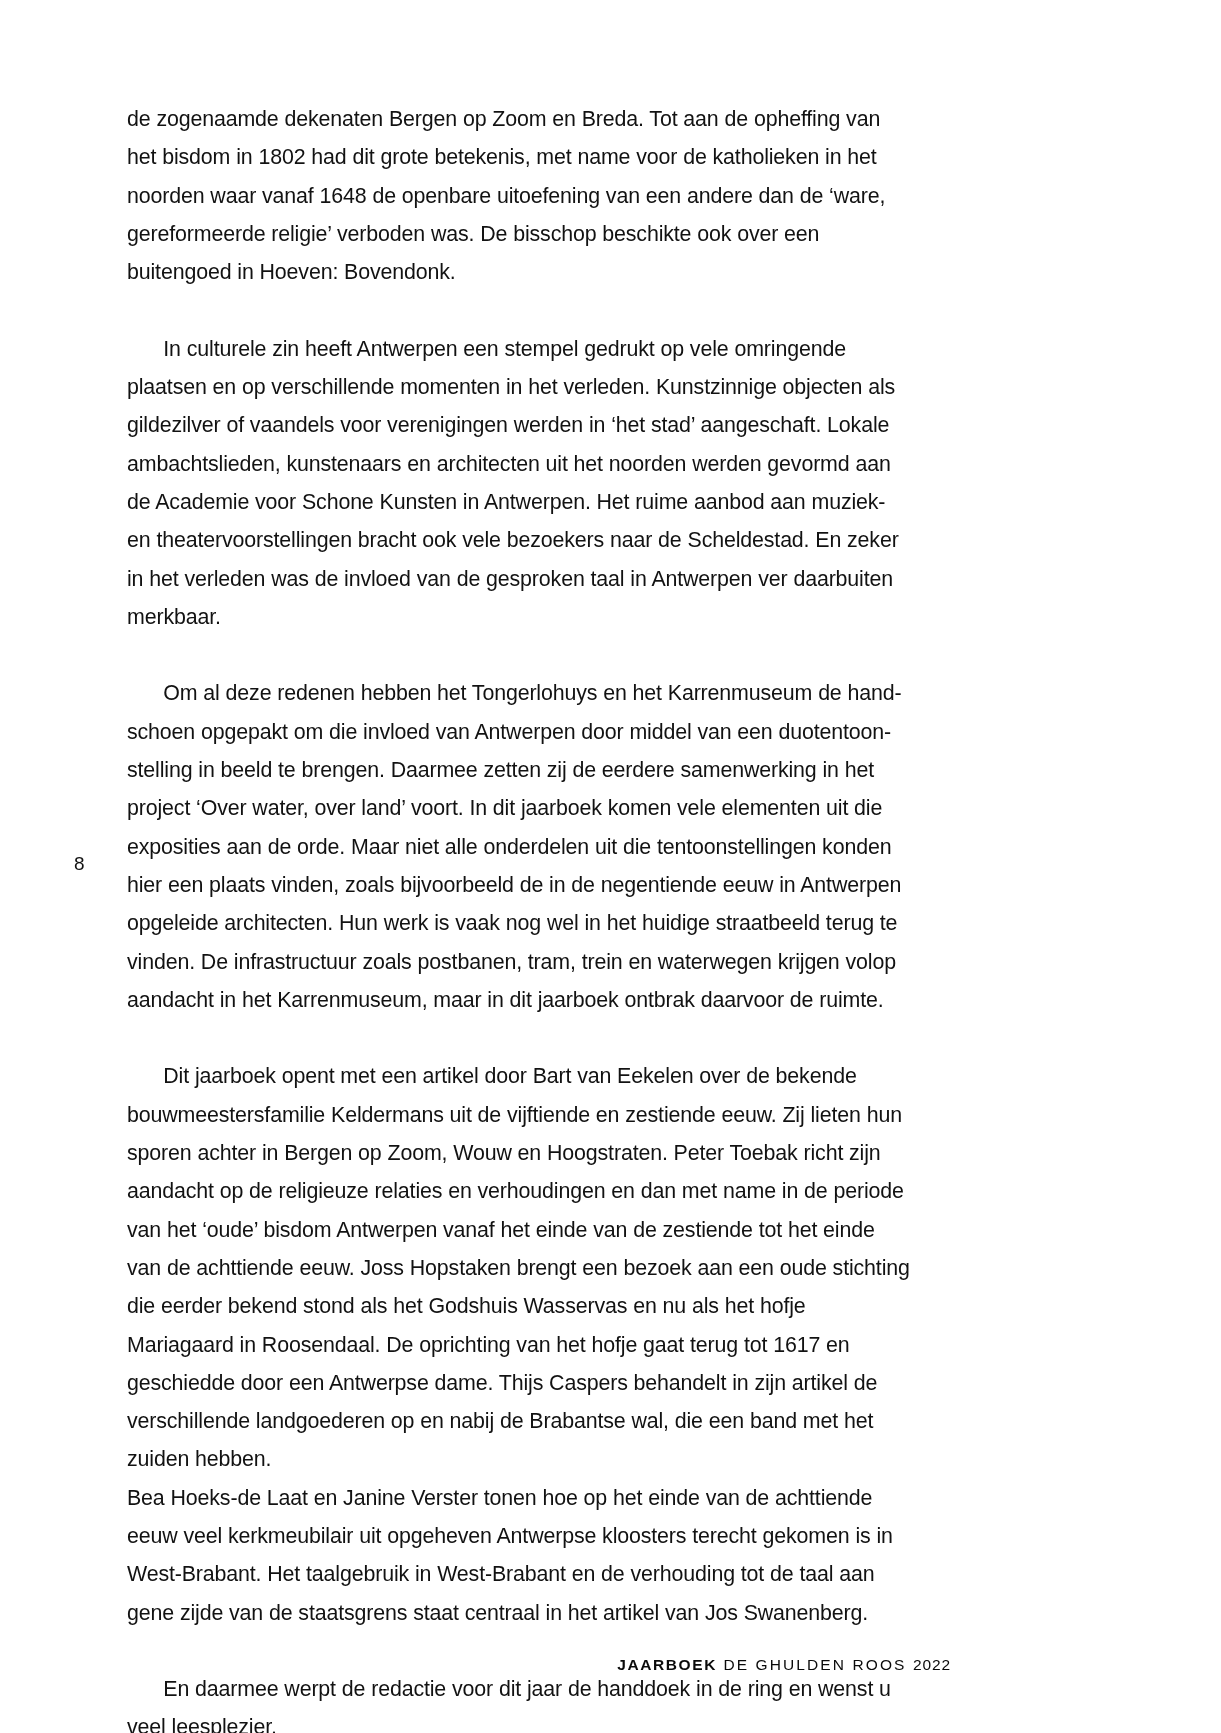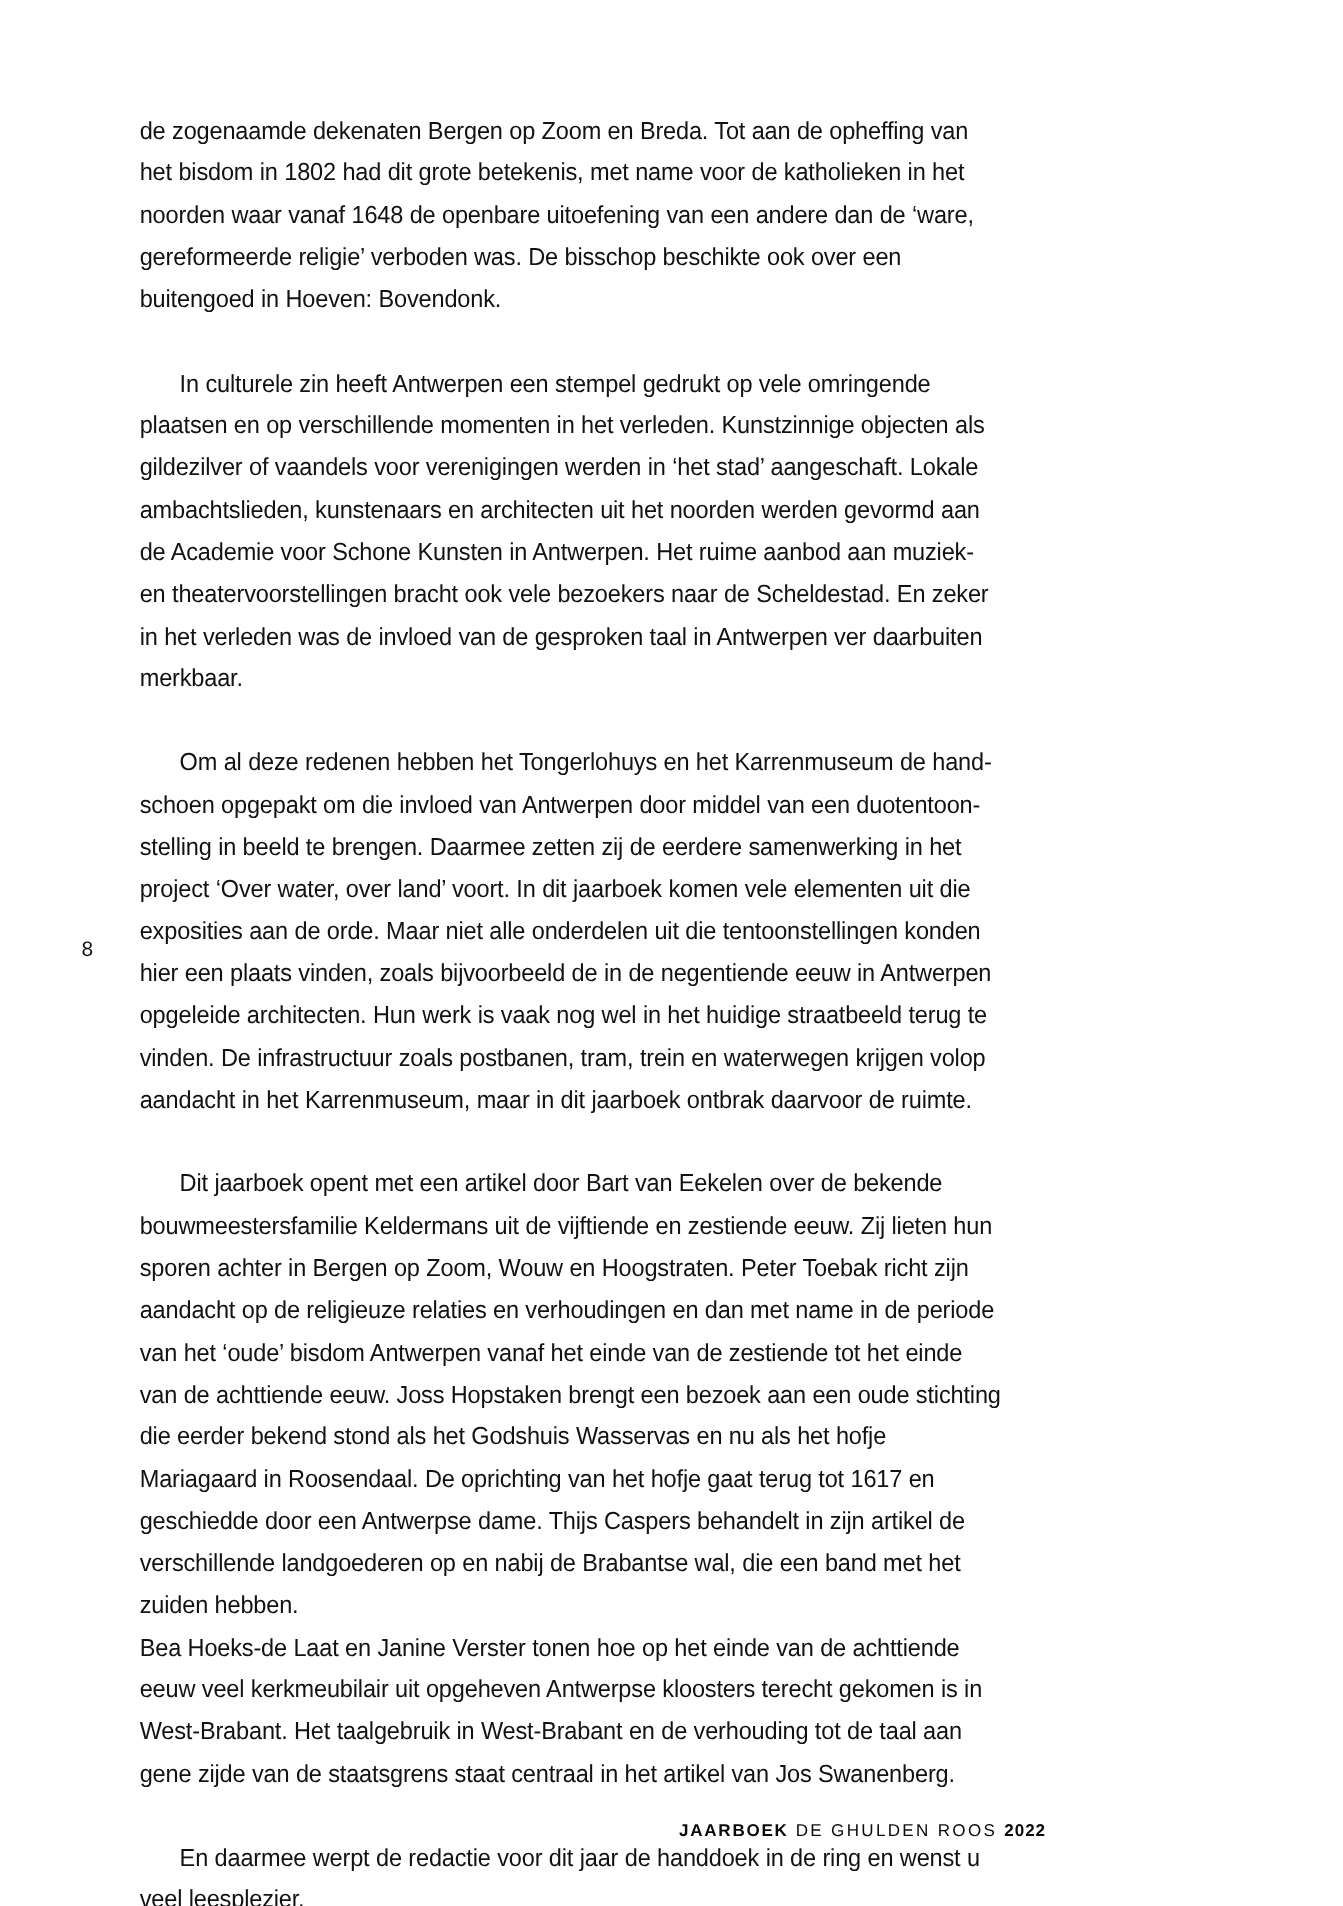--- a/index.html
+++ b/index.html
@@ -85,21 +85,21 @@
   }
   .footer .strong {
     font-weight: 700;
     letter-spacing: 1.6px;
   }
   .footer .light {
     font-weight: 400;
     margin-top: 40px;
   }
   .footer .year {
-    font-weight: 700;
+    font-weight: 400;
     letter-spacing: 0.9px;
   }
 </style>
 </head>
 <body>
 
 <div class="page">
 
   <div class="folio">8</div>
 

